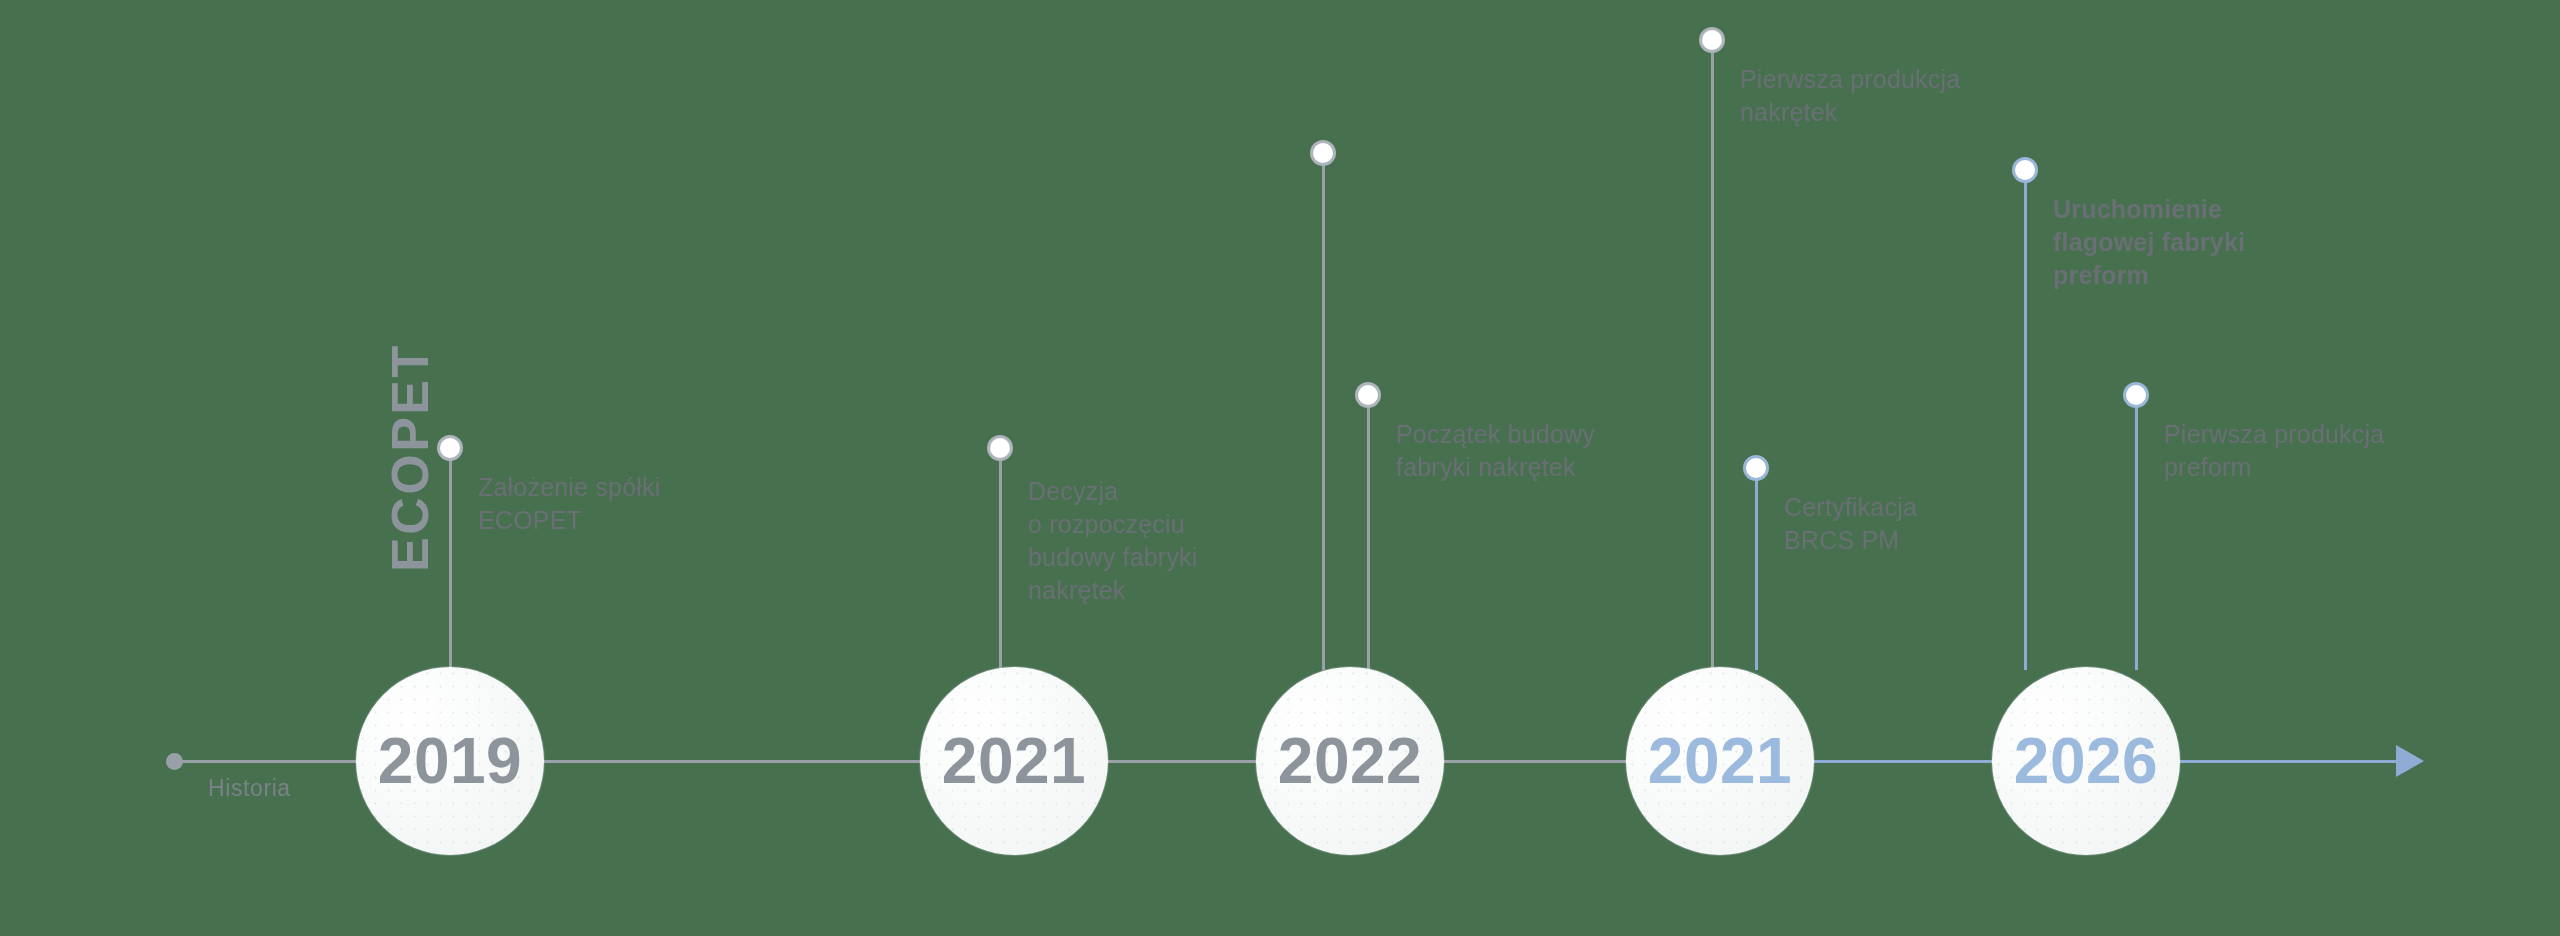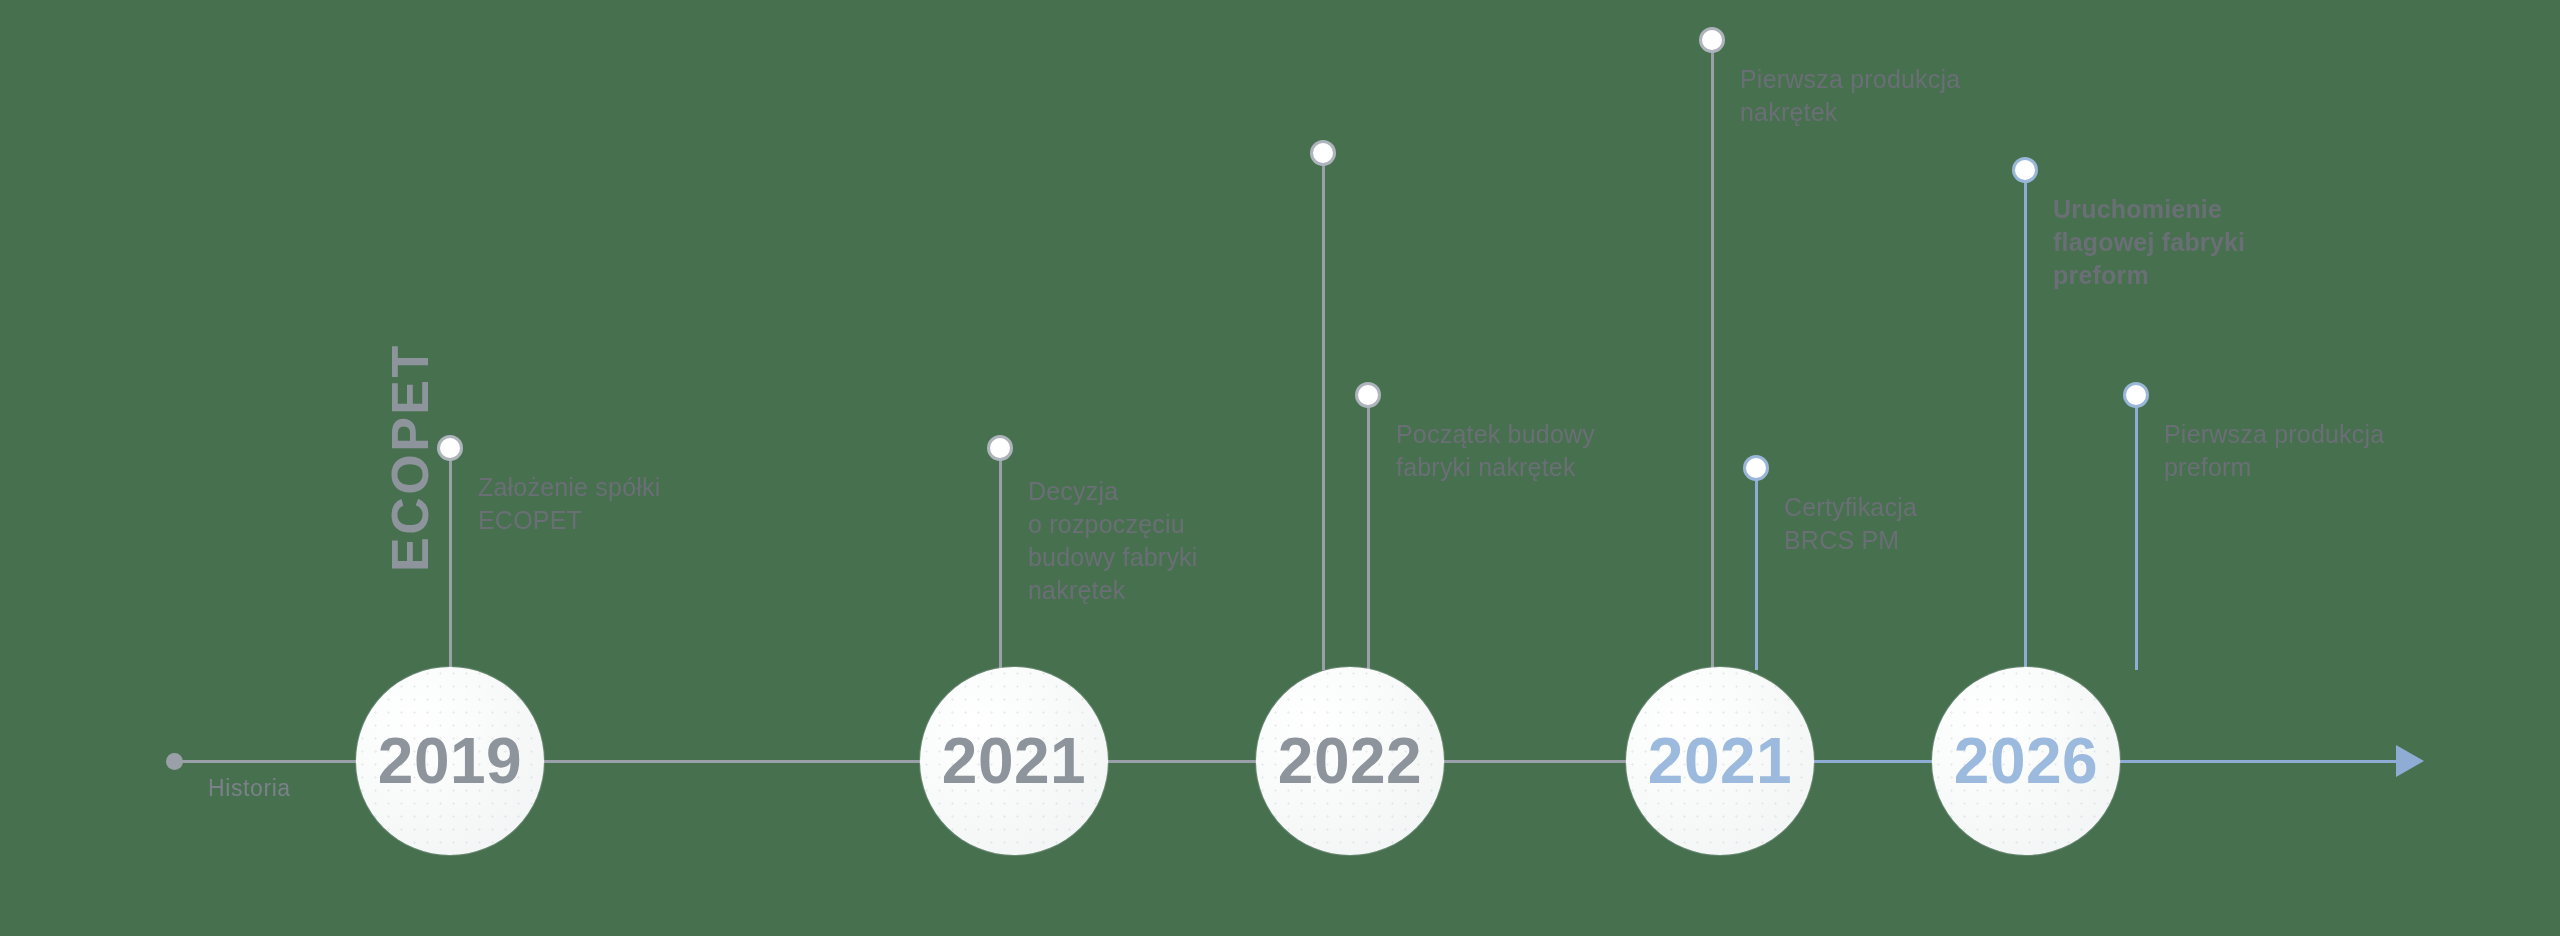--- a/index.html
+++ b/index.html
@@ -203,17 +203,17 @@
   <div class="stem-dot dot-blue" style="left:2025px; top:160px;"></div>
   <div class="event-text" style="left:2053px; top:150px; width:320px;font-weight:bold;">Uruchomienie
 flagowej fabryki
 preform</div>
 
   <div class="stem stem-blue" style="left:2135px; top:395px; height:275px;"></div>
   <div class="stem-dot dot-blue" style="left:2136px; top:385px;"></div>
   <div class="event-text" style="left:2164px; top:375px; width:340px;">Pierwsza produkcja
 preform</div>
 
-  <div class="year-node year-blue" style="left:1932px;">
+  <div class="year-node year-blue" style="left:1992px;">
     <div class="year-label">2026</div>
   </div>
 
 </div>
 
 </body></html>

